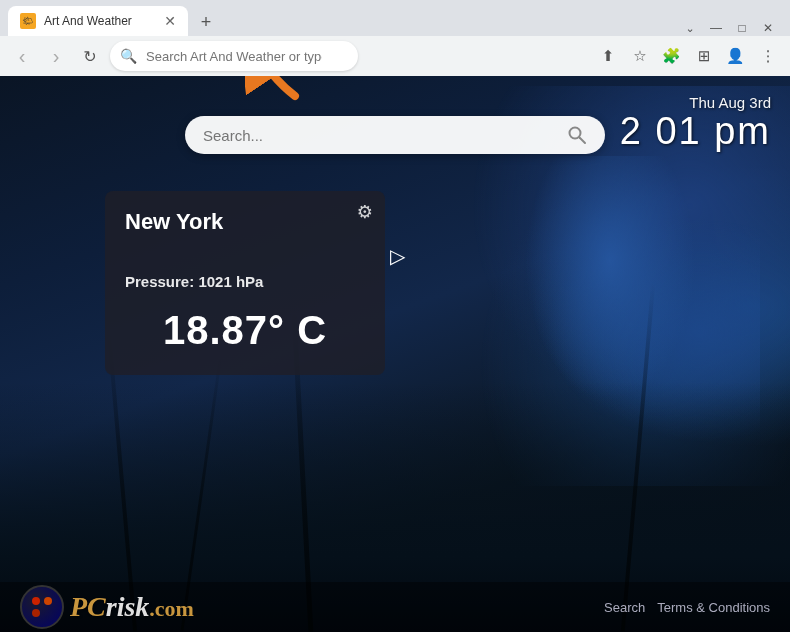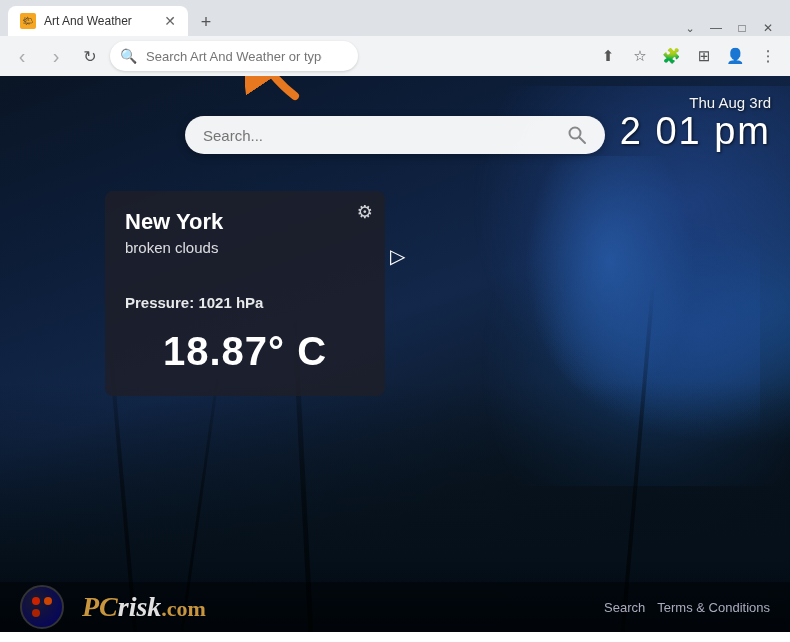--- a/index.html
+++ b/index.html
@@ -301,21 +301,21 @@
       display: flex;
       align-items: center;
       justify-content: space-between;
       padding: 0 20px;
       background: rgba(0,0,0,0.4);
     }
 
     .footer-logo {
       display: flex;
       align-items: center;
-      gap: 18px;
+      gap: 6px;
       justify-content: center;
     }
 
     .logo-icon {
       width: 44px;
       height: 44px;
       border-radius: 50%;
       background: radial-gradient(circle at 35% 35%, #1a1a2e, #000066);
       display: flex;
       align-items: center;
@@ -434,21 +434,20 @@
   </div>
 
   <div class="datetime">
     <div class="date-text">Thu Aug 3rd</div>
     <div class="time-text">2 01 pm</div>
   </div>
 
   <div class="weather-widget">
     <div class="weather-gear">⚙</div>
     <div class="weather-city">New York</div>
-    <div class="weather-condition">broken clouds</div>
     <div class="weather-pressure">
       <span>Pressure:</span>
       <span>1021 hPa</span>
     </div>
     <div class="weather-temp">18.87° C</div>
   </div>
 
   <div class="cursor">▷</div>
 
   <div class="page-footer">

